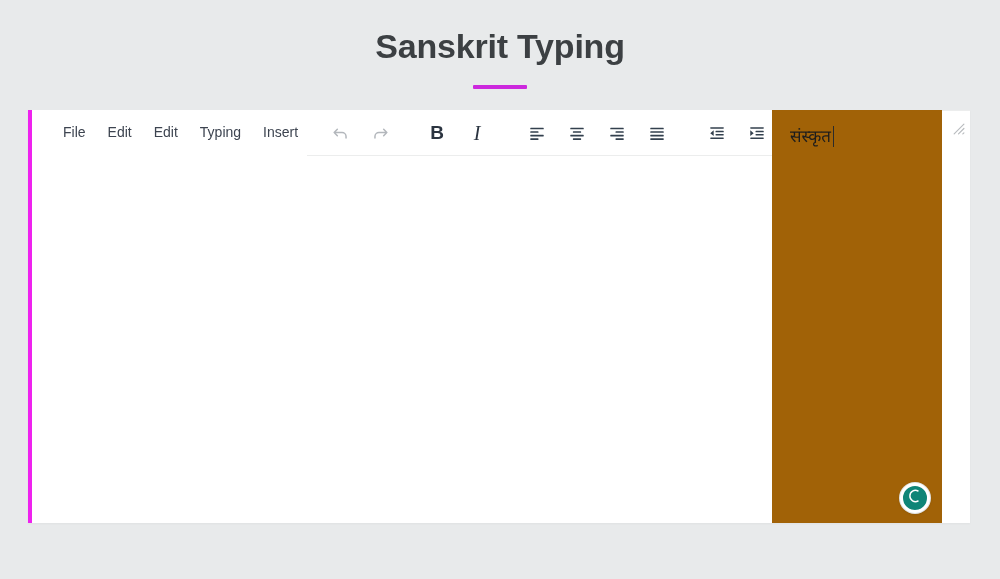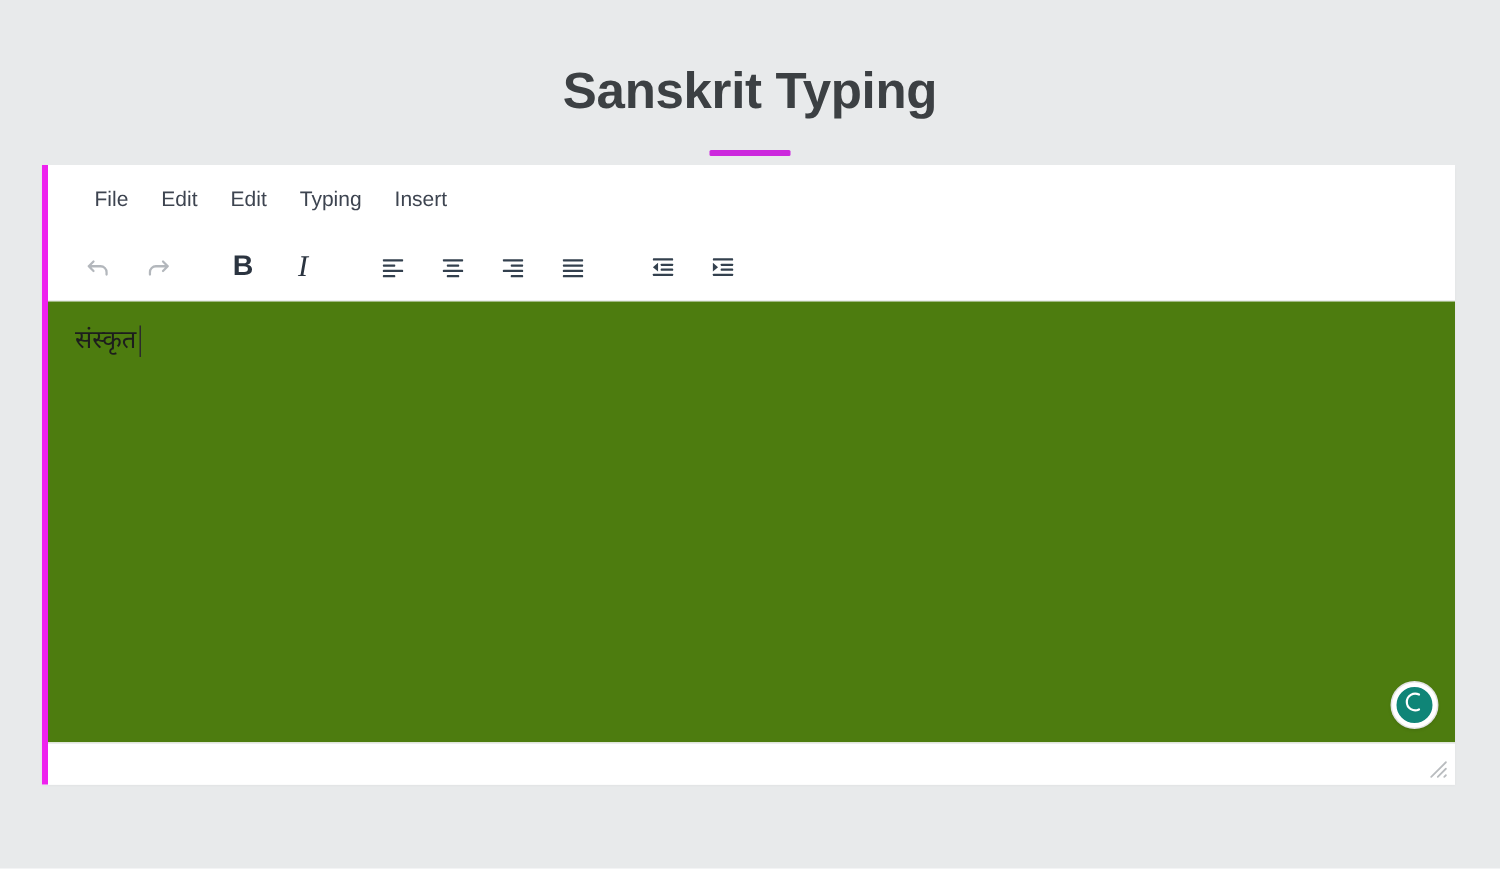--- a/index.html
+++ b/index.html
@@ -22,21 +22,21 @@
     width: 100%;
     padding-top: 28px;
     text-align: center;
   }
   .page-title {
     font-size: 34px;
     font-weight: bold;
     color: #3c4043;
     letter-spacing: -0.2px;
     line-height: 1.1;
-    margin: 15px;
+    margin: 0;
   }
   .title-accent {
     width: 54px;
     height: 4px;
     background: #cc28dd;
     margin: 20px auto 0 auto;
     border-radius: 1px;
   }
 
   
@@ -52,21 +52,21 @@
     box-shadow: 0 1px 2px rgba(0,0,0,0.04);
   }
   .accent-bar {
     width: 4px;
     flex: 0 0 4px;
     background: #ee22ee;
   }
   .editor-col {
     flex: 1 1 auto;
     display: flex;
-    flex-direction: column;
+    flex-direction: row;
     min-width: 0;
     background: #ffffff;
   }
 
   
   .menubar {
     height: 45px;
     display: flex;
     align-items: center;
     padding-left: 22px;
@@ -114,21 +114,21 @@
     line-height: 1;
   }
   .tb-text.bold { font-weight: bold; font-family: "Liberation Sans", sans-serif; }
   .tb-text.italic { font-style: italic; font-family: "Liberation Serif", serif; font-size: 20px; }
 
   
   .editor-body {
     flex: 1 1 auto;
     position: relative;
     padding: 14px 18px 0 18px;
-    background: #4d7c0f;
+    background: #a16207;
     overflow: hidden;
     text-align: center;
   }
   .doc-line {
     display: flex;
     align-items: center;
     font-size: 17px;
     color: #1d1d1d;
     line-height: 1.45;
     font-family: "DejaVu Sans", "Liberation Sans", sans-serif;

